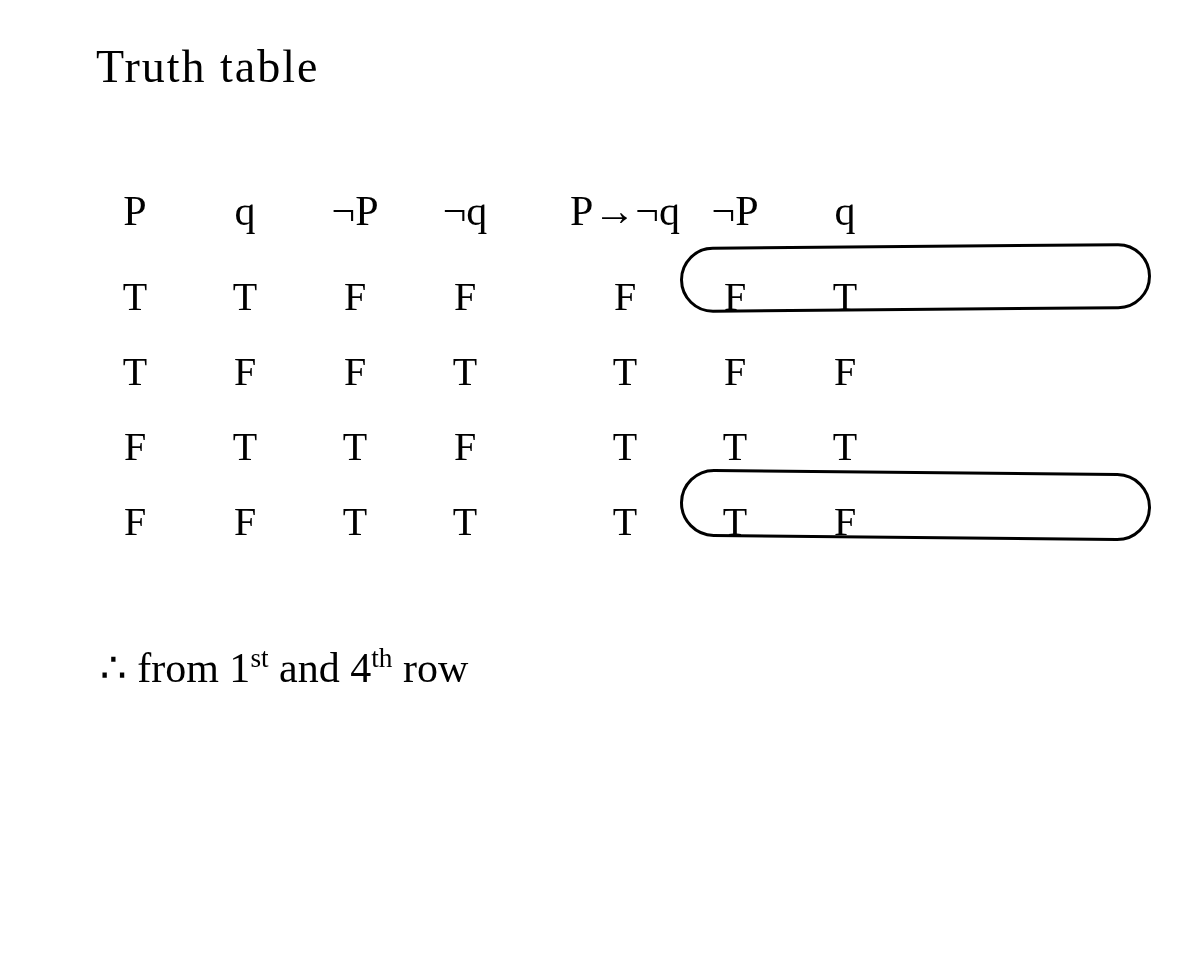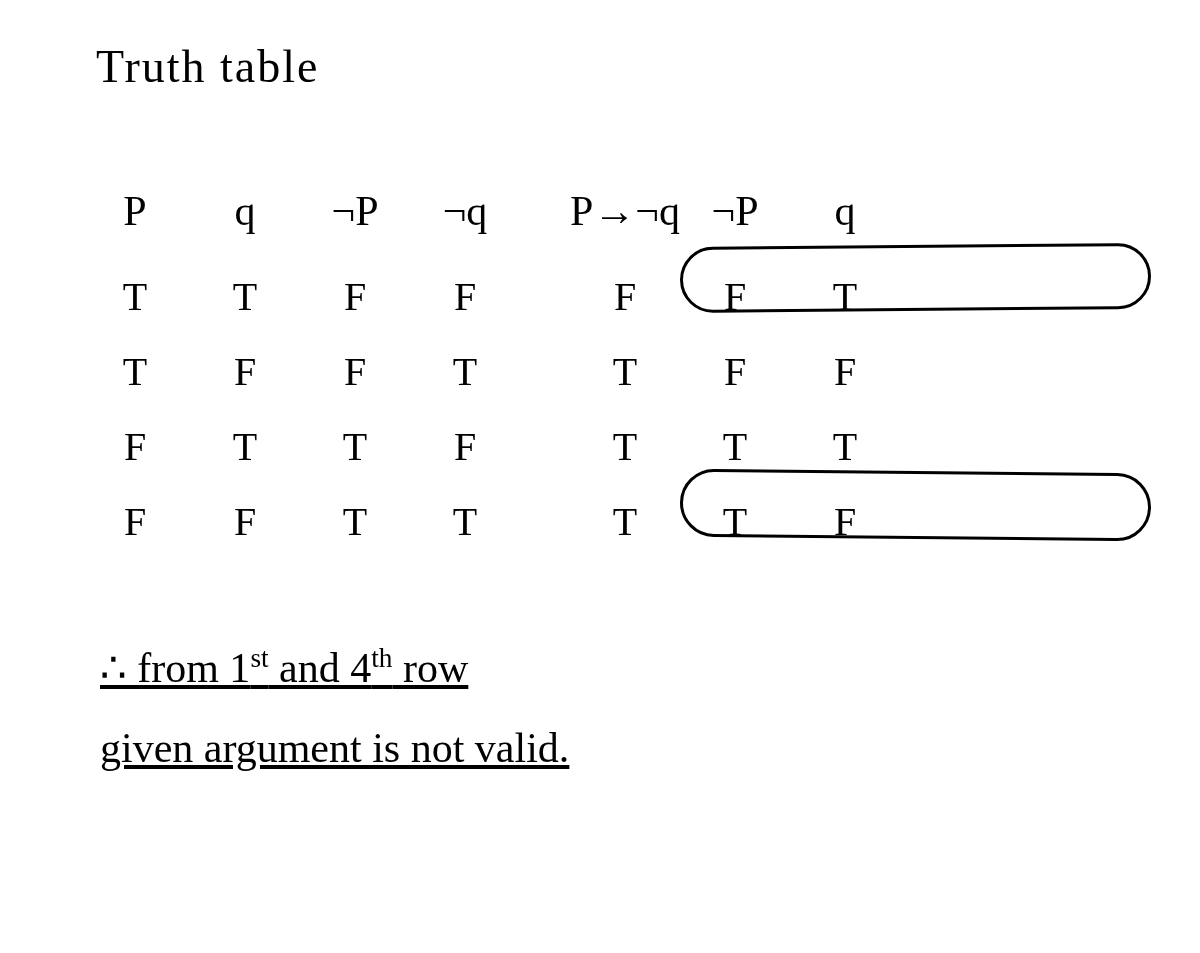--- a/index.html
+++ b/index.html
@@ -56,21 +56,20 @@
       top: 298px;
       left: 600px;
       width: 465px;
       height: 62px;
       transform: rotate(0.6deg);
     }
     .conclusion {
       font-size: 42px;
       margin-left: 40px;
       line-height: 1.9;
-      text-decoration: underline;
     }
     sup { font-size: 0.65em; }
   </style>
 </head>
 <body>
 
 <div class="title">Truth table</div>
 
 <div class="table-wrap">
   <table>
@@ -129,14 +128,13 @@
       </tr>
     </tbody>
   </table>
   <div class="circ circ1"></div>
   <div class="circ circ2"></div>
 </div>
 
 <div class="conclusion">
   <span>∴ from 1</span><sup>st</sup><span> and 4</span><sup>th</sup><span> row</span>
   <br>
-  <span>given argument is not valid.</span>
 </div>
 
 </body></html>

